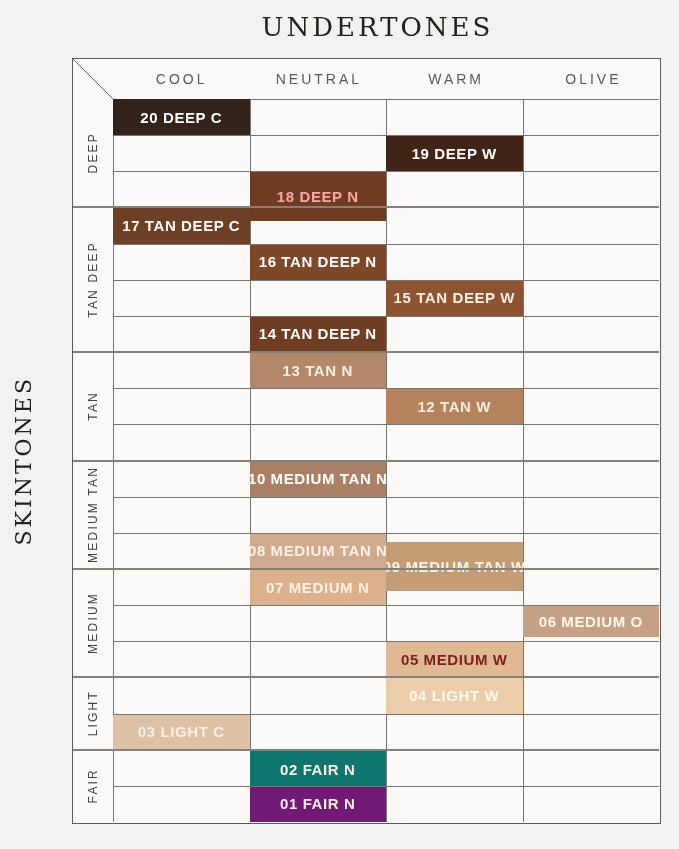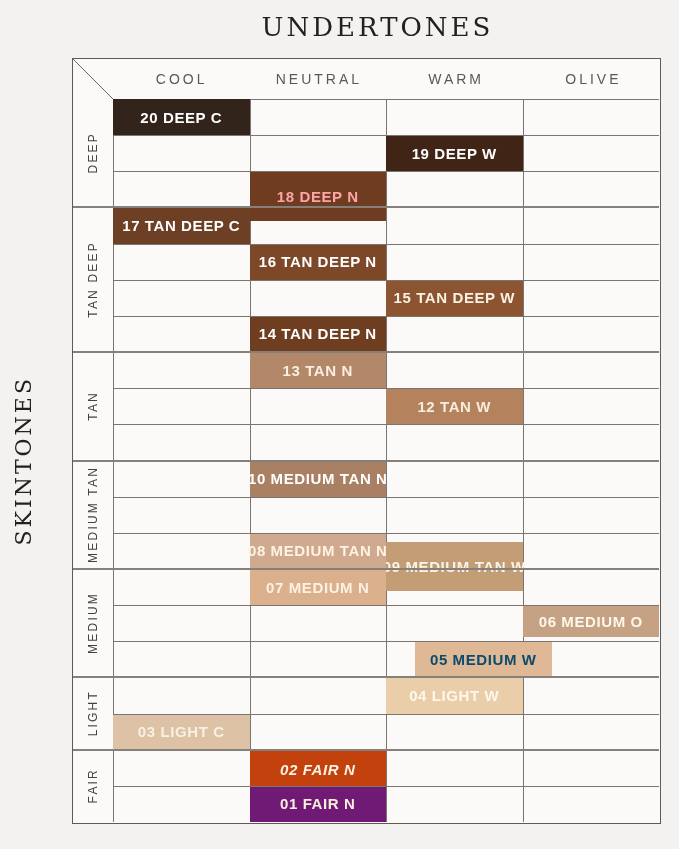--- a/index.html
+++ b/index.html
@@ -88,24 +88,24 @@
       <div class="shade-cell" style="left: 176.5px; top: 184.6px; width: 136.5px; height: 36.15px; background: rgb(124, 72, 40); color: rgb(255, 255, 255);">16 TAN DEEP N</div>
       <div class="shade-cell" style="left: 313px; top: 220.75px; width: 136.5px; height: 36.15px; background: rgb(140, 84, 48); color: rgb(249, 241, 228);">15 TAN DEEP W</div>
       <div class="shade-cell" style="left: 176.5px; top: 256.9px; width: 136.5px; height: 36.15px; background: rgb(111, 62, 33); color: rgb(255, 255, 255);">14 TAN DEEP N</div>
       <div class="shade-cell" style="left: 176.5px; top: 293.05px; width: 136.5px; height: 36.15px; background: rgb(179, 136, 104); color: rgb(248, 239, 226);">13 TAN N</div>
       <div class="shade-cell" style="left: 313px; top: 329.2px; width: 136.5px; height: 36.15px; background: rgb(180, 131, 94); color: rgb(247, 237, 221); text-align: center;">12 TAN W</div>
       <div class="shade-cell" style="left: 176.5px; top: 401.5px; width: 136.5px; height: 36.15px; background: rgb(169, 128, 100); color: rgb(255, 255, 255);">10 MEDIUM TAN N</div>
       <div class="shade-cell" style="left: 313px; top: 437.65px; width: 136.5px; height: 49px; background: rgb(194, 157, 117); color: rgb(251, 243, 229); margin-top: 45px;">09 MEDIUM TAN W</div>
       <div class="shade-cell" style="left: 176.5px; top: 473.8px; width: 136.5px; height: 36.15px; background: rgb(208, 170, 142); color: rgb(253, 242, 228);">08 MEDIUM TAN N</div>
       <div class="shade-cell" style="left: 176.5px; top: 509.95px; width: 136.5px; height: 36.15px; background: rgb(218, 176, 141); color: rgb(252, 241, 226);">07 MEDIUM N</div>
       <div class="shade-cell" style="left: 449.5px; top: 546.1px; width: 136.5px; height: 32px; background: rgb(198, 162, 132); color: rgb(253, 246, 234);">06 MEDIUM O</div>
-      <div class="shade-cell" style="left: 313px; top: 582.25px; width: 136.5px; height: 36.15px; background: rgb(223, 184, 149); color: #0c4a6e; margin-left: 29px;">05 MEDIUM W</div>
+      <div class="shade-cell" style="left: 313px; top: 582.25px; width: 136.5px; height: 36.15px; background: rgb(223, 184, 149); color: #7f1d1d;">05 MEDIUM W</div>
       <div class="shade-cell" style="left: 313px; top: 618.4px; width: 136.5px; height: 36.15px; background: rgb(234, 206, 169); color: rgb(253, 247, 236);">04 LIGHT W</div>
       <div class="shade-cell" style="left: 40px; top: 654.55px; width: 136.5px; height: 36.15px; background: rgb(222, 194, 166); color: rgb(248, 240, 228);">03 LIGHT C</div>
-      <div class="shade-cell" style="left: 176.5px; top: 690.7px; width: 136.5px; height: 40px; background: #c2410c; color: rgb(252, 242, 226); font-style: italic;">02 FAIR N</div>
+      <div class="shade-cell" style="left: 176.5px; top: 690.7px; width: 136.5px; height: 40px; background: #0f766e; color: rgb(252, 242, 226);">02 FAIR N</div>
       <div class="shade-cell" style="left: 176.5px; top: 726.85px; width: 136.5px; height: 36.15px; background: #701a75; color: rgb(248, 238, 221);">01 FAIR N</div>
       <div class="hline" style="left: 40px; top: 76.15px; width: 546px;"></div>
       <div class="hline" style="left: 40px; top: 112.3px; width: 546px;"></div>
       <div class="hline group" style="left: 0px; top: 147.45px; width: 586px;"></div>
       <div class="hline" style="left: 40px; top: 184.6px; width: 546px;"></div>
       <div class="hline" style="left: 40px; top: 220.75px; width: 546px;"></div>
       <div class="hline" style="left: 40px; top: 256.9px; width: 546px;"></div>
       <div class="hline group" style="left: 0px; top: 292.05px; width: 586px;"></div>
       <div class="hline" style="left: 40px; top: 329.2px; width: 546px;"></div>
       <div class="hline" style="left: 40px; top: 365.35px; width: 546px;"></div>

